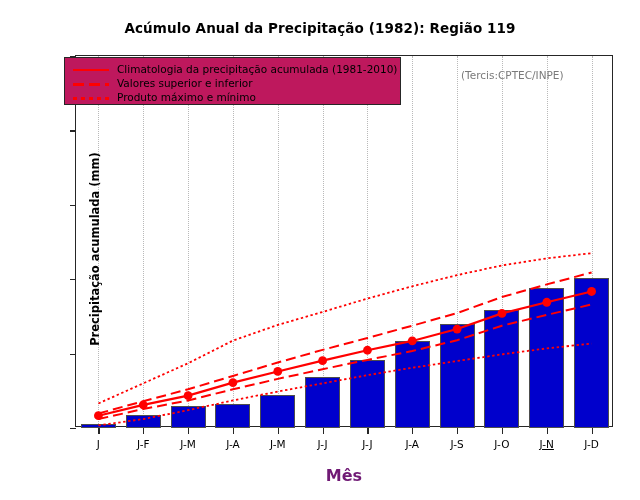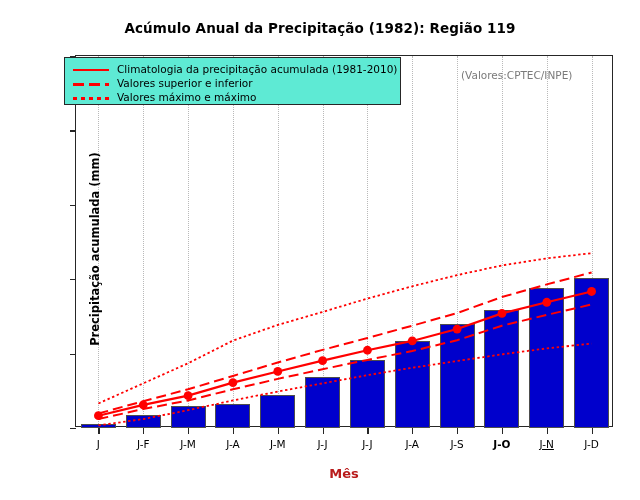--- a/index.html
+++ b/index.html
@@ -32,21 +32,21 @@
     position:absolute;
     left:-167px;top:186px;
     width:372px;
     transform:rotate(-90deg);
     transform-origin:center center;
     text-align:center;
     font-size:11.5px;font-weight:bold;color:#000;
   }
   .xlabel{
     position:absolute;left:75px;top:466px;width:538px;
-    text-align:center;font-size:13px;font-weight:bold;color:#b91c1c;
+    text-align:center;font-size:16px;font-weight:bold;color:#701a75;
   }
   .ytick-mark{position:absolute;width:6px;height:1.2px;background:#262626;left:-6px;}
   .xtick-mark{position:absolute;width:1.2px;height:6px;background:#262626;top:372px;}
   .xtick-label{
     position:absolute;top:382px;
     font-size:10.5px;color:#000;text-align:center;
     transform:translateX(-50%);white-space:nowrap;
   }
 
   .gridline-v{
@@ -57,21 +57,21 @@
   .bar{
     position:absolute;
     background:#0000cc;
     border:1px solid #4d4d4d;
     box-sizing:border-box;
   }
 
   .legend-box{
     position:absolute;left:64px;top:57px;
     width:337px;height:48px;
-    background:#5eead4;
+    background:#be185d;
     border:0.9px solid #262626;
     box-sizing:border-box;
     z-index:6;
   }
   .legend-row{position:absolute;left:8px;height:14px;}
   .legend-sample{position:absolute;left:0;top:6px;width:36px;height:3px;}
   .legend-solid{background:#ff0000;height:2.4px;}
   .legend-dash{
     background:repeating-linear-gradient(to right,#ff0000 0 11px,transparent 11px 16px);
     height:3px;
@@ -135,21 +135,21 @@
         <div class="xtick-label" style="left: 201.75px;">J-M</div>
         <div class="xtick-mark" style="left: 246.583px;"></div>
         <div class="xtick-label" style="left: 246.583px;">J-J</div>
         <div class="xtick-mark" style="left: 291.417px;"></div>
         <div class="xtick-label" style="left: 291.417px;">J-J</div>
         <div class="xtick-mark" style="left: 336.25px;"></div>
         <div class="xtick-label" style="left: 336.25px;">J-A</div>
         <div class="xtick-mark" style="left: 381.083px;"></div>
         <div class="xtick-label" style="left: 381.083px;">J-S</div>
         <div class="xtick-mark" style="left: 425.917px;"></div>
-        <div class="xtick-label" style="left: 425.917px; font-weight: bold;">J-O</div>
+        <div class="xtick-label" style="left: 425.917px;">J-O</div>
         <div class="xtick-mark" style="left: 470.75px;"></div>
         <div class="xtick-label" style="left: 470.75px; text-decoration: underline;">J-N</div>
         <div class="xtick-mark" style="left: 515.583px;"></div>
         <div class="xtick-label" style="left: 515.583px;">J-D</div>
       </div>
     <div id="bars">
         <div class="bar" style="left: 4.93167px; top: 367.908px; width: 34.97px; height: 4.092px; background: rgb(0, 0, 204); border-color: rgb(77, 77, 77);"></div>
         <div class="bar" style="left: 49.765px; top: 358.608px; width: 34.97px; height: 13.392px; background: rgb(0, 0, 204); border-color: rgb(77, 77, 77);"></div>
         <div class="bar" style="left: 94.5983px; top: 350.424px; width: 34.97px; height: 21.576px; background: rgb(0, 0, 204); border-color: rgb(77, 77, 77);"></div>
         <div class="bar" style="left: 139.432px; top: 347.82px; width: 34.97px; height: 24.18px; background: rgb(0, 0, 204); border-color: rgb(77, 77, 77);"></div>
@@ -190,18 +190,18 @@
     <div class="legend-row" style="top:5px;">
       <span class="legend-sample legend-solid"></span>
       <span class="legend-text">Climatologia da precipitação acumulada (1981-2010)</span>
     </div>
     <div class="legend-row" style="top:19px;">
       <span class="legend-sample legend-dash"></span>
       <span class="legend-text">Valores superior e inferior</span>
     </div>
     <div class="legend-row" style="top:33px;">
       <span class="legend-sample legend-dot"></span>
-      <span class="legend-text">Valores máximo e máximo</span>
+      <span class="legend-text">Produto máximo e mínimo</span>
     </div>
   </div>
 
-  <div class="product-note">(Valores:CPTEC/INPE)</div>
+  <div class="product-note">(Tercis:CPTEC/INPE)</div>
 </div>
 
 </body></html>

